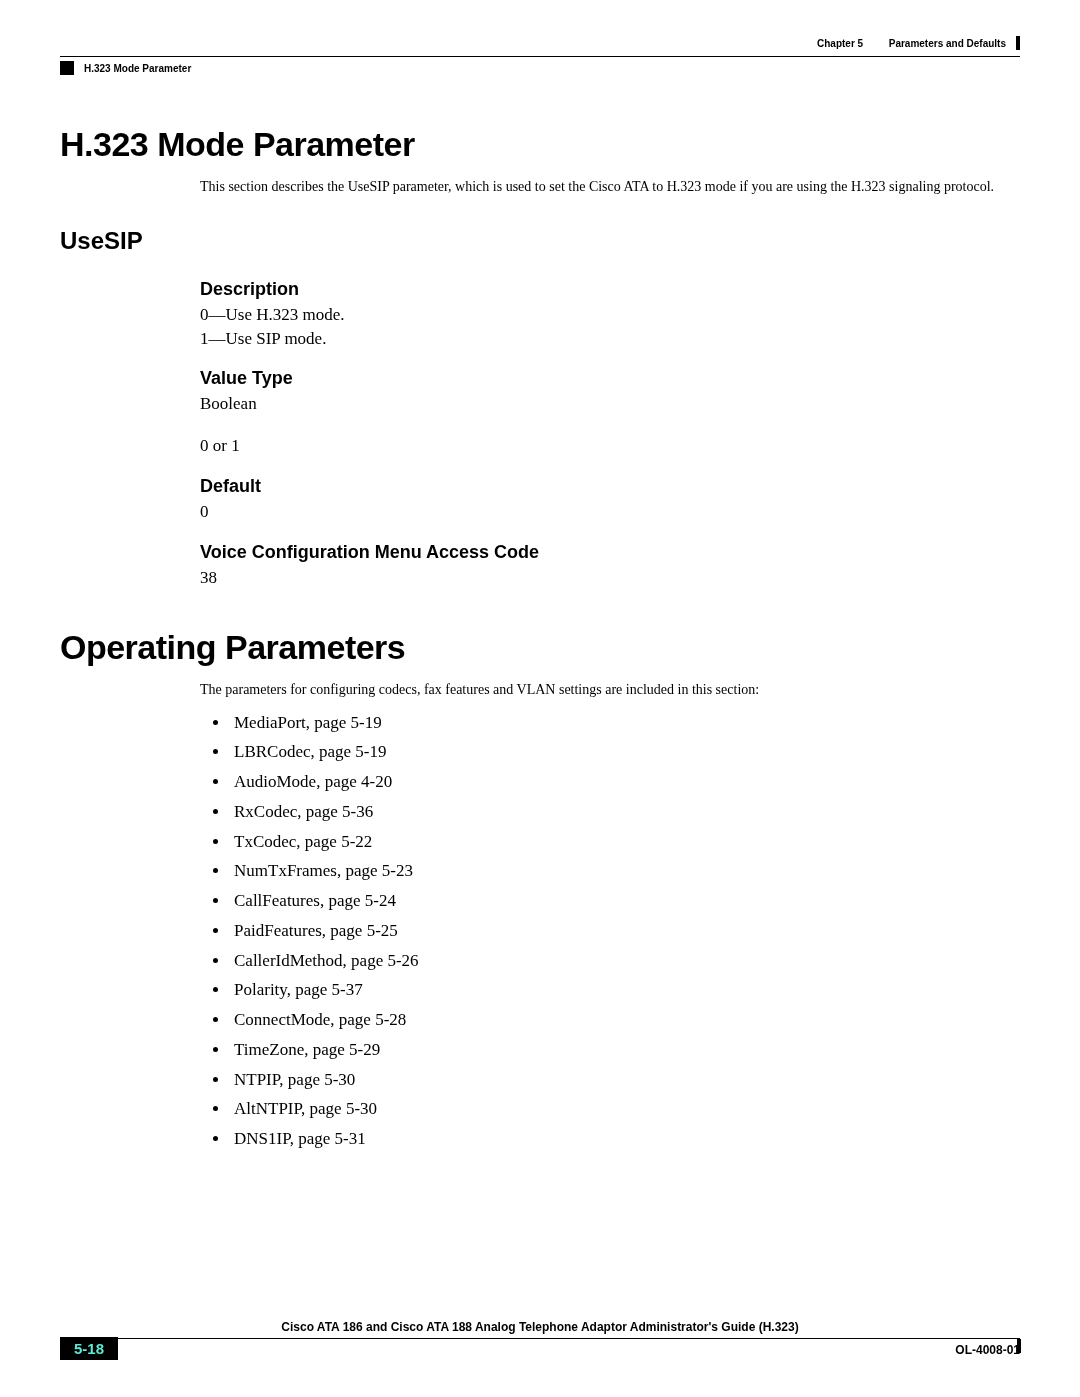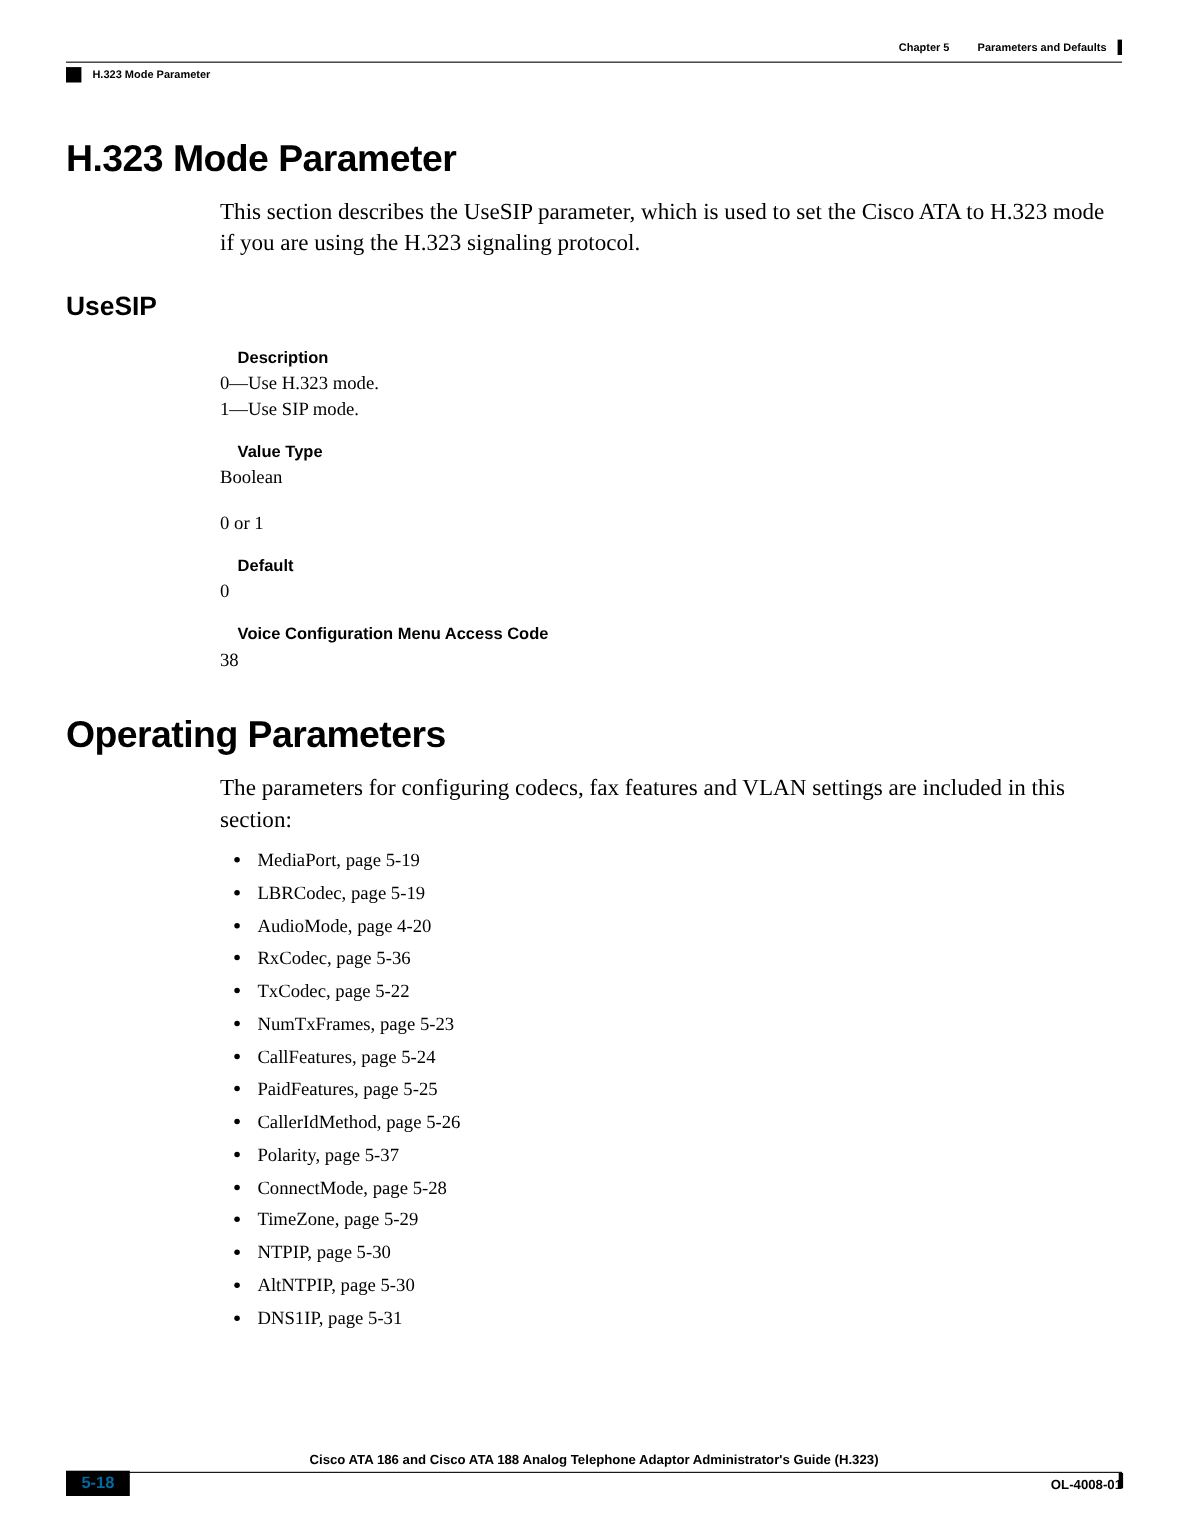--- a/index.html
+++ b/index.html
@@ -56,40 +56,40 @@
     padding-left: 0;
   }
   h1.section {
     font-family: Arial, Helvetica, sans-serif;
     font-weight: 800;
     font-size: 34px;
     letter-spacing: -0.5px;
     margin: 50px 0 14px 0;
   }
   .intro {
-    font-size: 21px;
+    font-size: 14px;
     line-height: 1.35;
     margin: 0 0 30px 0;
     padding-left: 140px;
   }
   h2.subsection {
     font-family: Arial, Helvetica, sans-serif;
     font-weight: 800;
     font-size: 24px;
     margin: 0 0 24px 0;
   }
   .block {
     padding-left: 140px;
     margin-bottom: 18px;
   }
   .label {
     font-family: Arial, Helvetica, sans-serif;
     font-weight: 700;
-    font-size: 15px;
-    margin: 0 0 3px 16px;
+    font-size: 18px;
+    margin: 0 0 3px 0;
   }
   .value {
     font-size: 17px;
     line-height: 1.4;
     margin: 0;
   }
   ul.params {
     padding-left: 170px;
     margin: 8px 0 0 0;
     font-size: 17px;
@@ -115,21 +115,21 @@
   .footer-line {
     border-top: 1.5px solid #000;
     position: relative;
     height: 22px;
   }
   .page-badge {
     position: absolute;
     left: 0;
     top: -2px;
     background: #000;
-    color: #0369a1;
+    color: #5eead4;
     font-family: Arial, Helvetica, sans-serif;
     font-weight: 700;
     font-size: 15px;
     padding: 3px 14px;
   }
   .doc-id {
     position: absolute;
     right: 0;
     top: 4px;
     font-family: Arial, Helvetica, sans-serif;

